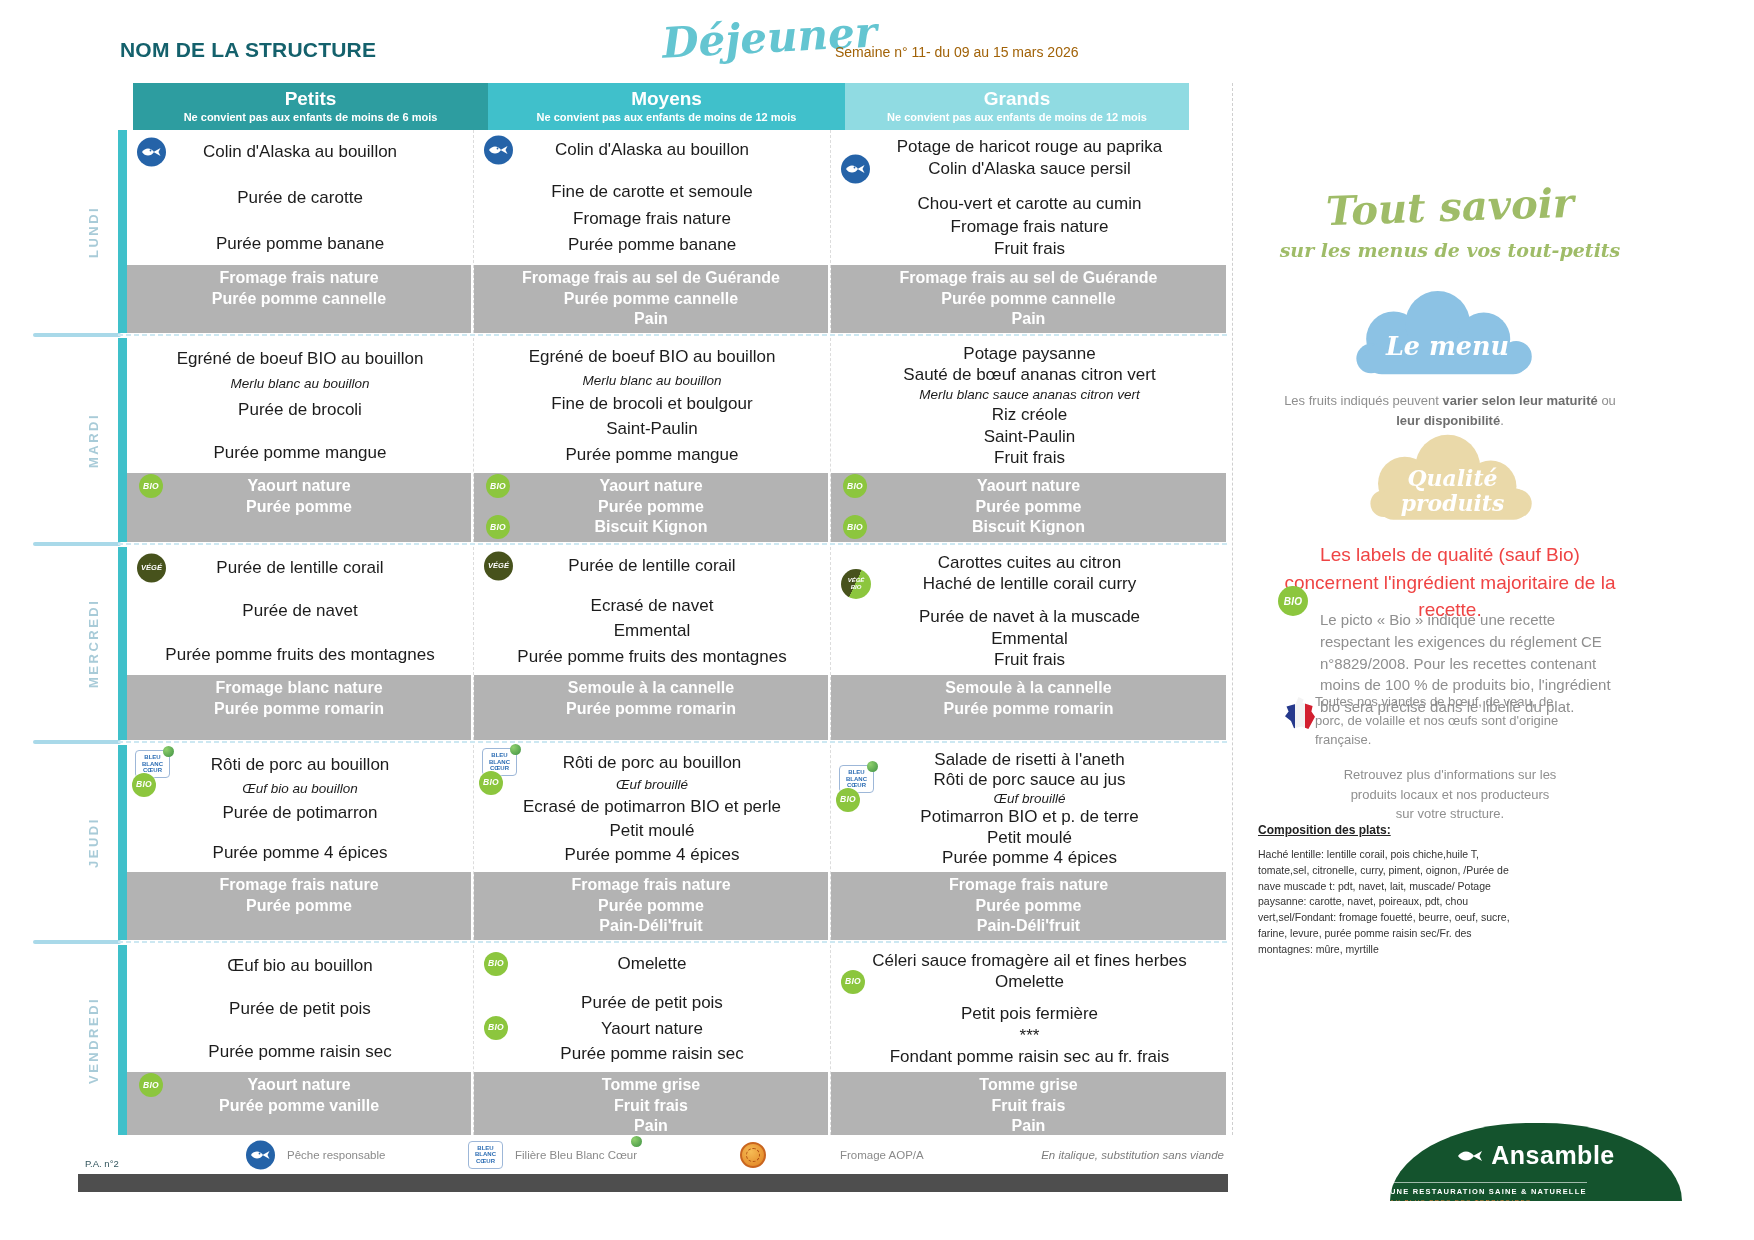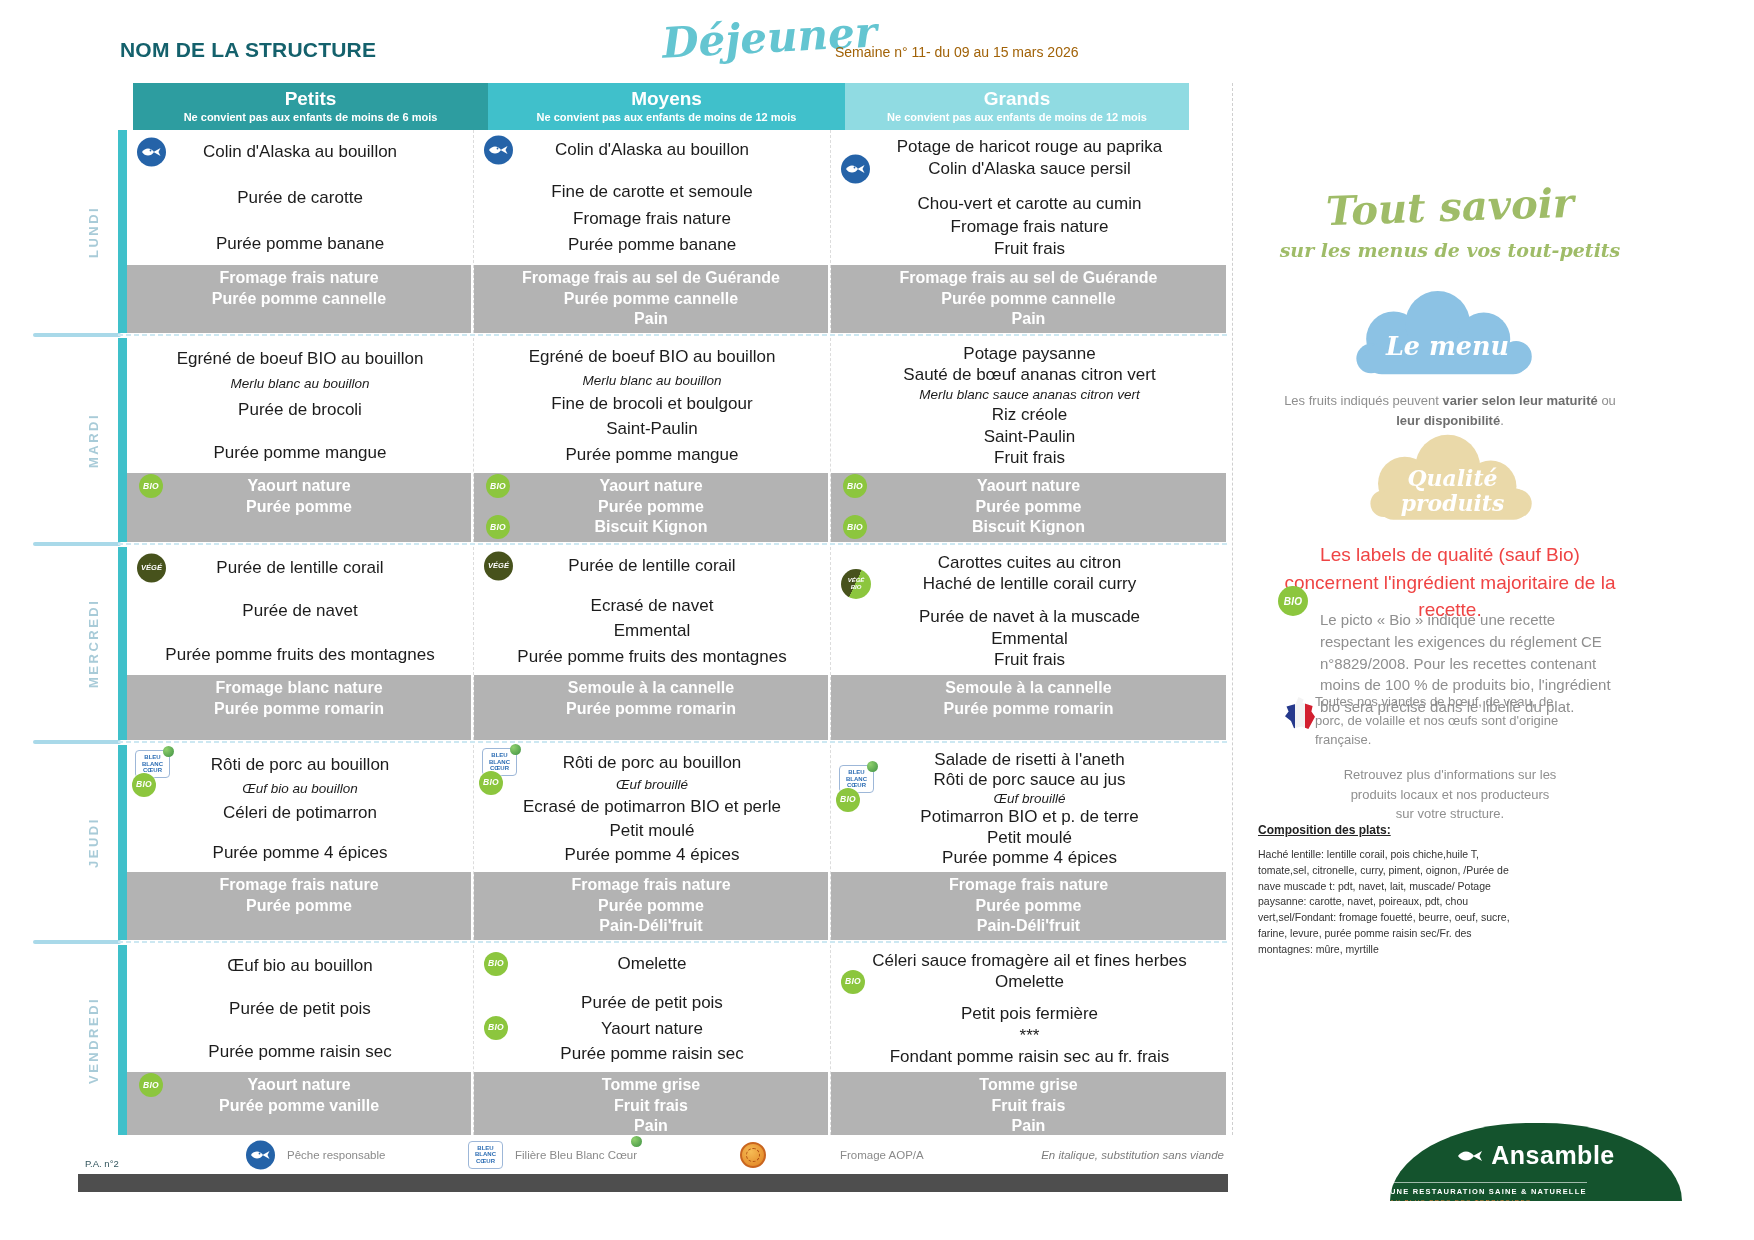--- a/index.html
+++ b/index.html
@@ -304,21 +304,21 @@
               <div class="white-sec">
                 <div class="line"><span>Rôti de porc au bouillon</span><div class="ic-stack">
                     <div class="ic-bbc">
                       <b>BLEU</b>
                       <b>BLANC</b>
                       <b>CŒUR</b>
                     </div>
                     <div class="ic ic-bio">BIO</div>
                   </div></div>
                 <div class="line it"><span>Œuf bio au bouillon</span></div>
-                <div class="line"><span>Céleri de potimarron</span></div>
+                <div class="line"><span>Purée de potimarron</span></div>
                 <div class="line"><span></span></div>
                 <div class="line"><span>Purée pomme 4 épices</span></div>
               </div>
               <div class="gray-sec" style="height: 68px;">
                 <div class="gline"><span>Fromage frais nature</span></div>
                 <div class="gline"><span>Purée pomme</span></div>
               </div>
             </div>
             <div class="cell c1">
               <div class="white-sec">

